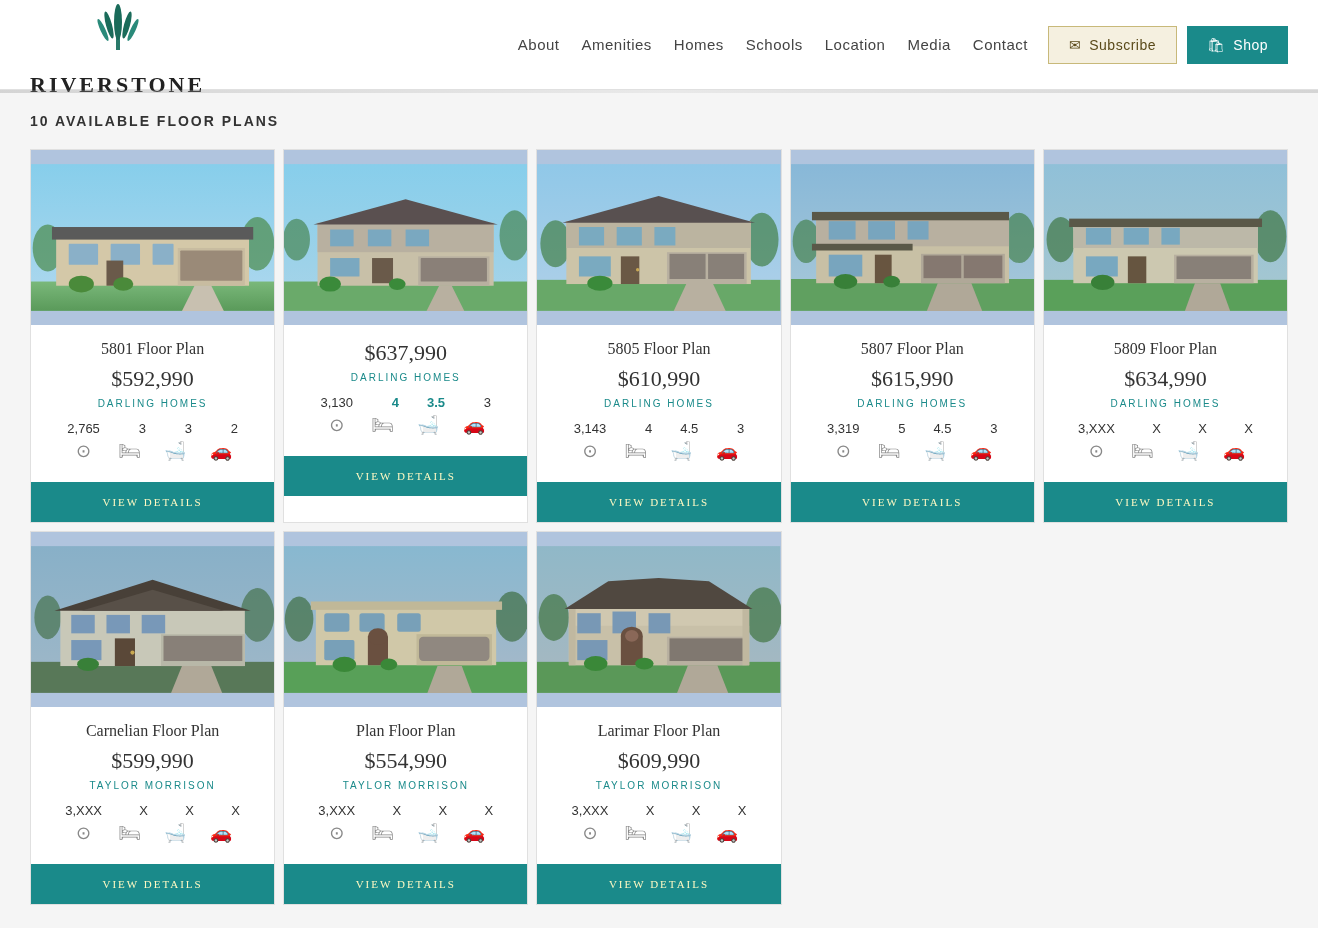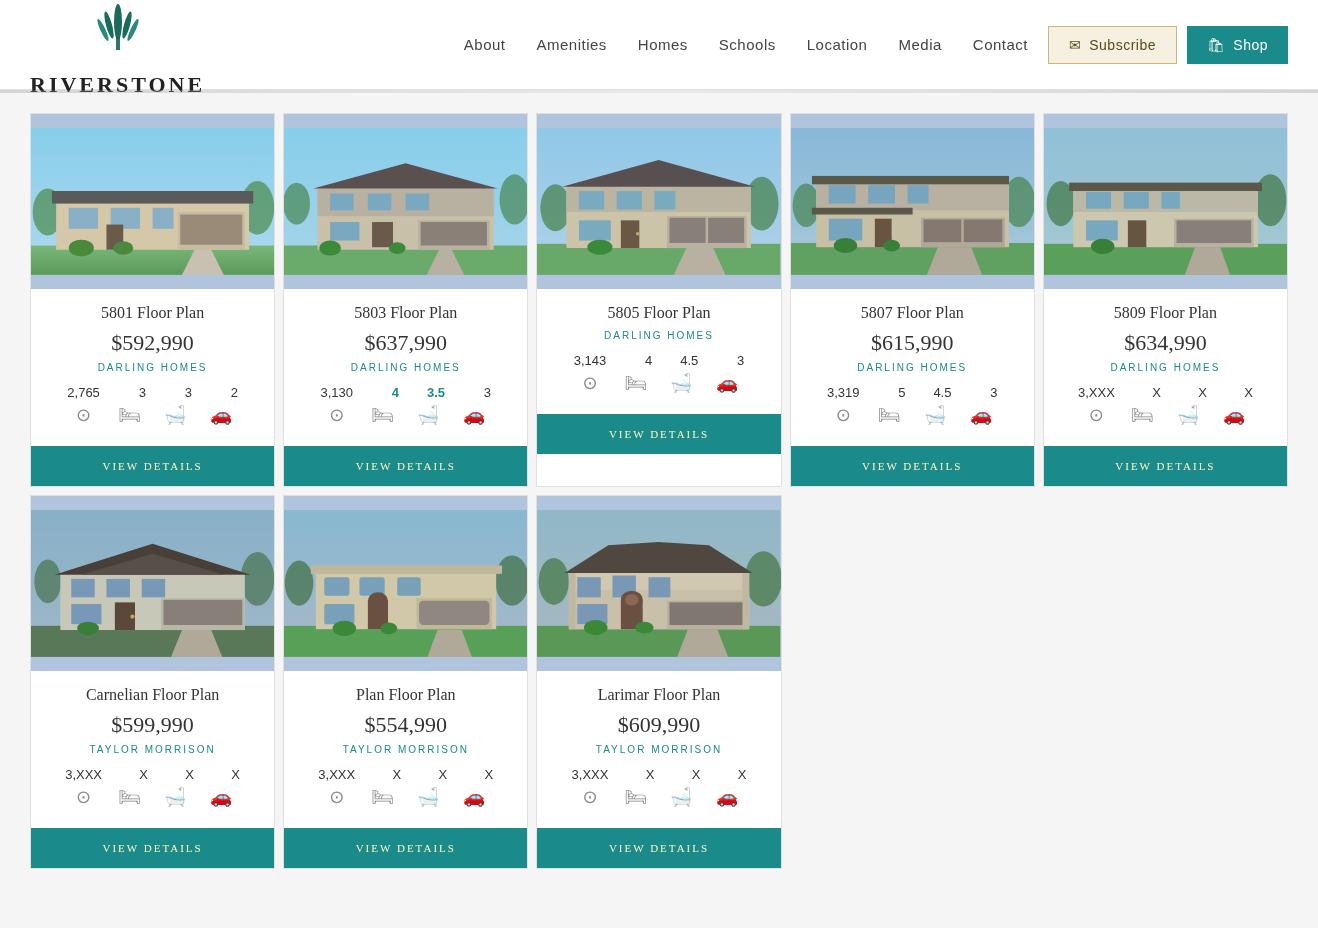--- a/index.html
+++ b/index.html
@@ -30,21 +30,21 @@
     .logo-text {
       font-size: 22px;
       font-weight: 700;
       letter-spacing: 3px;
       text-transform: uppercase;
       color: #222;
     }
     nav {
       display: flex;
       align-items: center;
-      gap: 31px;
+      gap: 22px;
       margin-left: auto;
       margin-right: 20px;
     }
     nav a {
       text-decoration: none;
       color: #444;
       font-size: 15px;
       font-family: Arial, sans-serif;
       letter-spacing: 0.5px;
     }
@@ -225,20 +225,21 @@
     <button class="btn-shop">
       <span>🛍</span>
       <span>Shop</span>
     </button>
   </div>
 </header>
 
 <div class="header-divider"></div>
 
 <main class="main-content">
+  <h2 class="section-title">10 Available Floor Plans</h2>
 
   <div class="floor-plan-grid" id="floor-plan-grid">
 
   <div class="floor-plan-card">
     <div class="card-image">
       <svg viewBox="0 0 290 175" xmlns="http://www.w3.org/2000/svg" style="width:100%;height:100%">
       <defs>
               <linearGradient id="sky1" x1="0" y1="0" x2="0" y2="1">
                 <stop offset="0%" stop-color="#87ceeb"></stop>
                 <stop offset="100%" stop-color="#b0d8ee"></stop>
@@ -323,21 +324,20 @@
       <rect x="55" y="112" width="35" height="22" fill="#7aa8c0"></rect>
       <rect x="105" y="112" width="25" height="30" fill="#6a5a4a"></rect>
 
       <polygon points="185,145 200,145 215,175 170,175" fill="#b8b0a0"></polygon>
 
       <ellipse cx="55" cy="143" rx="13" ry="9" fill="#3a8a3a"></ellipse>
       <ellipse cx="135" cy="143" rx="10" ry="7" fill="#3a8a3a"></ellipse>
     </svg>
     </div>
     <div class="card-info">
-      <div class="plan-name">5803 Floor Plan</div>
       <div class="plan-price">$637,990</div>
       <div class="plan-builder">DARLING HOMES</div>
       <div class="plan-stats">
             <span class="stat-value">3,130</span>
             <span class="stat-value highlight">4</span>
             <span class="stat-value highlight">3.5</span>
             <span class="stat-value">3</span>
           </div>
       <div class="stat-icons">
             <span class="stat-icon">⊙</span>
@@ -378,20 +378,21 @@
 
       <rect x="100" y="110" width="22" height="33" fill="#6a5845"></rect>
       <ellipse cx="120" cy="126" rx="2" ry="2" fill="#c8a855"></ellipse>
 
       <polygon points="178,143 210,143 225,175 163,175" fill="#b8b0a0"></polygon>
       <ellipse cx="75" cy="142" rx="15" ry="9" fill="#3a8a3a"></ellipse>
     </svg>
     </div>
     <div class="card-info">
       <div class="plan-name">5805 Floor Plan</div>
+      <div class="plan-price">$610,990</div>
       <div class="plan-builder">DARLING HOMES</div>
       <div class="plan-stats">
             <span class="stat-value">3,143</span>
             <span class="stat-value">4</span>
             <span class="stat-value">4.5</span>
             <span class="stat-value">3</span>
           </div>
       <div class="stat-icons">
             <span class="stat-icon">⊙</span>
             <span class="stat-icon">🛏</span>

